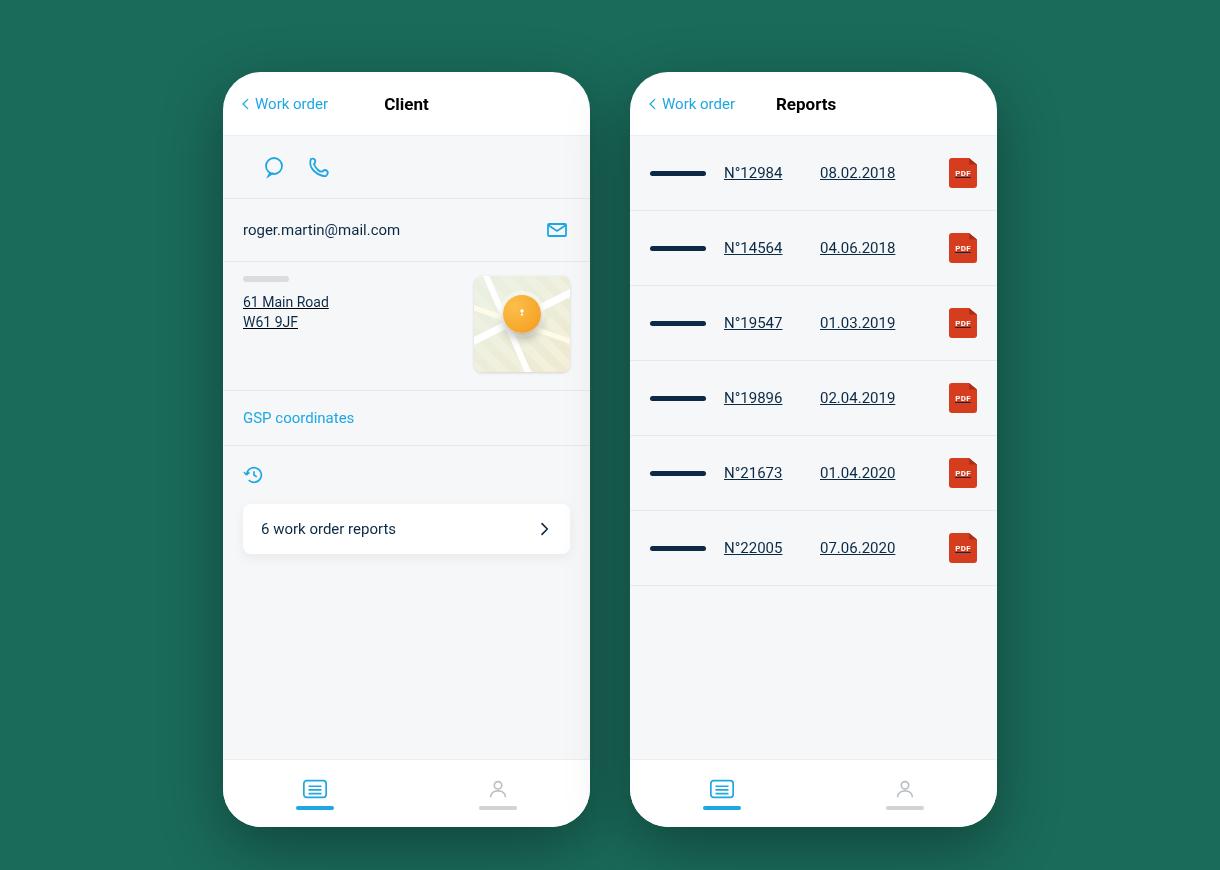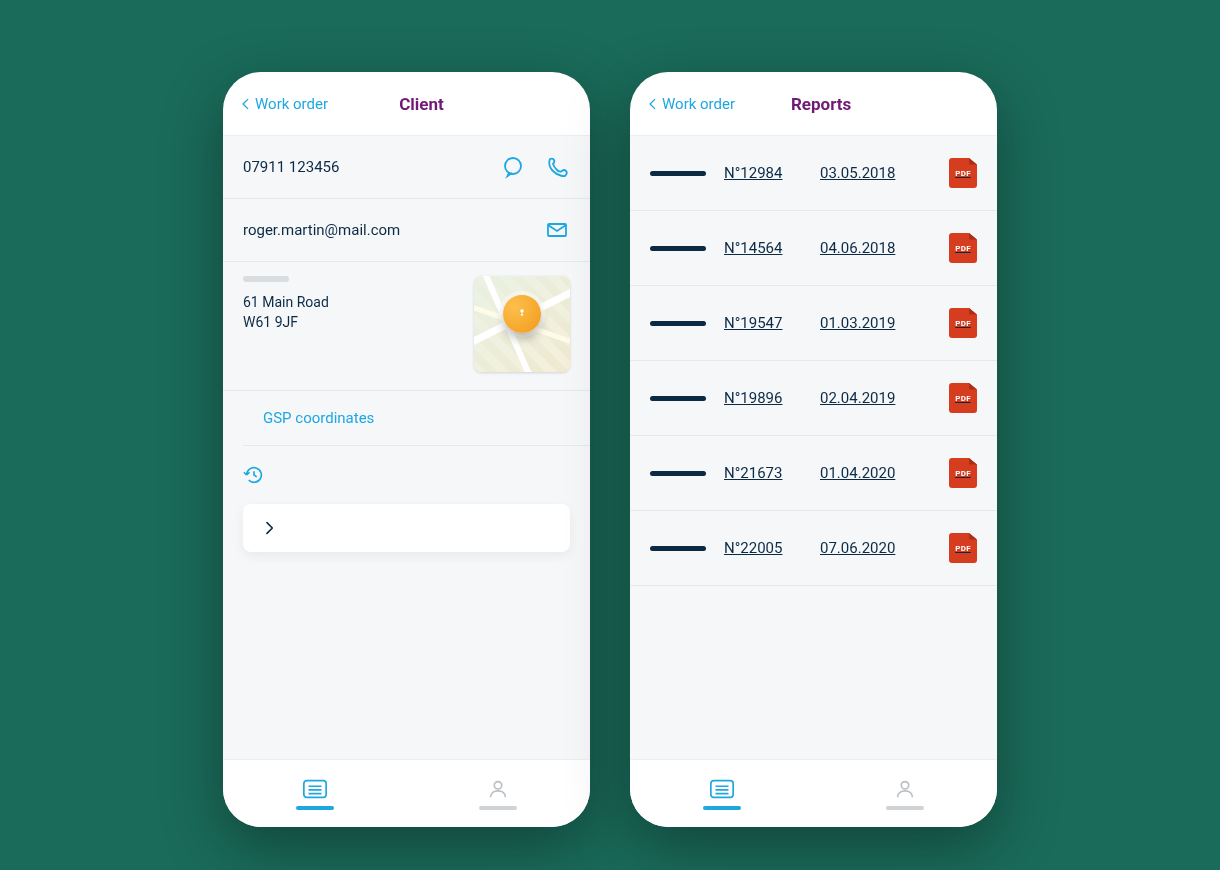--- a/index.html
+++ b/index.html
@@ -40,23 +40,22 @@
     font-size: 15px;
     gap: 2px;
     cursor: pointer;
   }
   .back-link svg { width: 14px; height: 14px; }
   .header-title {
     position: absolute;
     left: 50%;
     transform: translateX(-50%);
     font-weight: 700;
-    color: #701a75;
+    color: #000000;
     font-size: 17px;
-    margin-left: 15px;
   }
   .content {
     flex: 1;
     background: #f5f7f9;
     overflow: auto;
   }
   .row {
     display: flex;
     align-items: center;
     padding: 18px 20px;
@@ -74,20 +73,21 @@
     cursor: pointer;
   }
   .icon-btn svg { width: 24px; height: 24px; stroke: currentColor; fill: none; stroke-width: 1.8; }
 
   .address-row {
     display: flex;
     align-items: flex-start;
     padding: 14px 20px 18px;
     border-bottom: 1px solid #e6e9ec;
     gap: 16px;
+    text-decoration: underline;
   }
   .addr-text {
     flex: 1;
     color: #0d2a45;
     font-size: 14px;
     line-height: 1.45;
   }
   .addr-text .bar {
     width: 46px; height: 6px; background: #d9dde0; border-radius: 3px; margin-bottom: 10px;
   }
@@ -110,21 +110,20 @@
     color: #fff;
   }
   .map-pin svg { width: 14px; height: 14px; fill: currentColor; }
 
   .link-row {
     padding: 18px 20px;
     border-bottom: 1px solid #e6e9ec;
     color: #1ea7e1;
     font-size: 15px;
     cursor: pointer;
-    margin-left: 20px;
   }
   .section-header {
     display: flex; align-items: center;
     padding: 18px 20px;
     color: #0d2a45;
     font-size: 14px;
     letter-spacing: 0.5px;
   }
   .section-header .grow { flex: 1; }
   .section-header svg { width: 22px; height: 22px; stroke: #1ea7e1; fill: none; stroke-width: 1.8; }
@@ -210,21 +209,20 @@
           <path d="M15 4 L7 12 L15 20" stroke="#1ea7e1" fill="none" stroke-width="2.2" stroke-linecap="round" stroke-linejoin="round"></path>
         </svg>
       <span>Work order</span>
     </div>
     <div class="header-title">Client</div>
   </div>
 
   <div class="content">
 
     <div class="row">
-      <div class="grow">07911 123456</div>
       <span class="icon-btn">
         <svg viewBox="0 0 24 24">
             <circle cx="12" cy="11" r="8"></circle>
             <path d="M8 18 L6.5 21 L11 18"></path>
           </svg>
       </span>
       <span class="icon-btn">
         <svg viewBox="0 0 24 24">
             <path d="M5 4 C5 4 8 3 9 5 C10 7 8 9 8 9 C8 9 9 12 12 15 C15 18 17 16 17 16 C17 16 19 14 21 16 C23 18 20 21 20 21 C20 21 14 22 8 16 C2 10 5 4 5 4 Z"></path>
           </svg>
@@ -266,20 +264,21 @@
 
     <div class="section-header">
       <svg viewBox="0 0 24 24">
           <path d="M4 12 A8 8 0 1 1 6.2 17.5"></path>
           <path d="M4 12 L1 9 M4 12 L7 9"></path>
           <path d="M12 8 L12 12 L15 14"></path>
         </svg>
     </div>
 
     <div class="card-row">
+      <div class="grow">6 work order reports</div>
       <svg viewBox="0 0 24 24">
           <path d="M9 4 L17 12 L9 20" stroke-linecap="round" stroke-linejoin="round"></path>
         </svg>
     </div>
 
   </div>
 
   <div class="tabbar">
     <div class="tab active">
       <svg viewBox="0 0 28 22" fill="none" stroke-width="1.8">
@@ -310,21 +309,21 @@
       <span>Work order</span>
     </div>
     <div class="header-title">Reports</div>
   </div>
 
   <div class="content" id="reports-content">
 
   <div class="report-row">
         <div class="stub"></div>
         <div class="num">N°12984</div>
-        <div class="date">03.05.2018</div>
+        <div class="date">08.02.2018</div>
         <div class="pad"></div>
         <div class="pdf-icon">
           <span>PDF</span>
         </div>
       </div>
       <div class="report-row">
         <div class="stub"></div>
         <div class="num">N°14564</div>
         <div class="date">04.06.2018</div>
         <div class="pad"></div>

